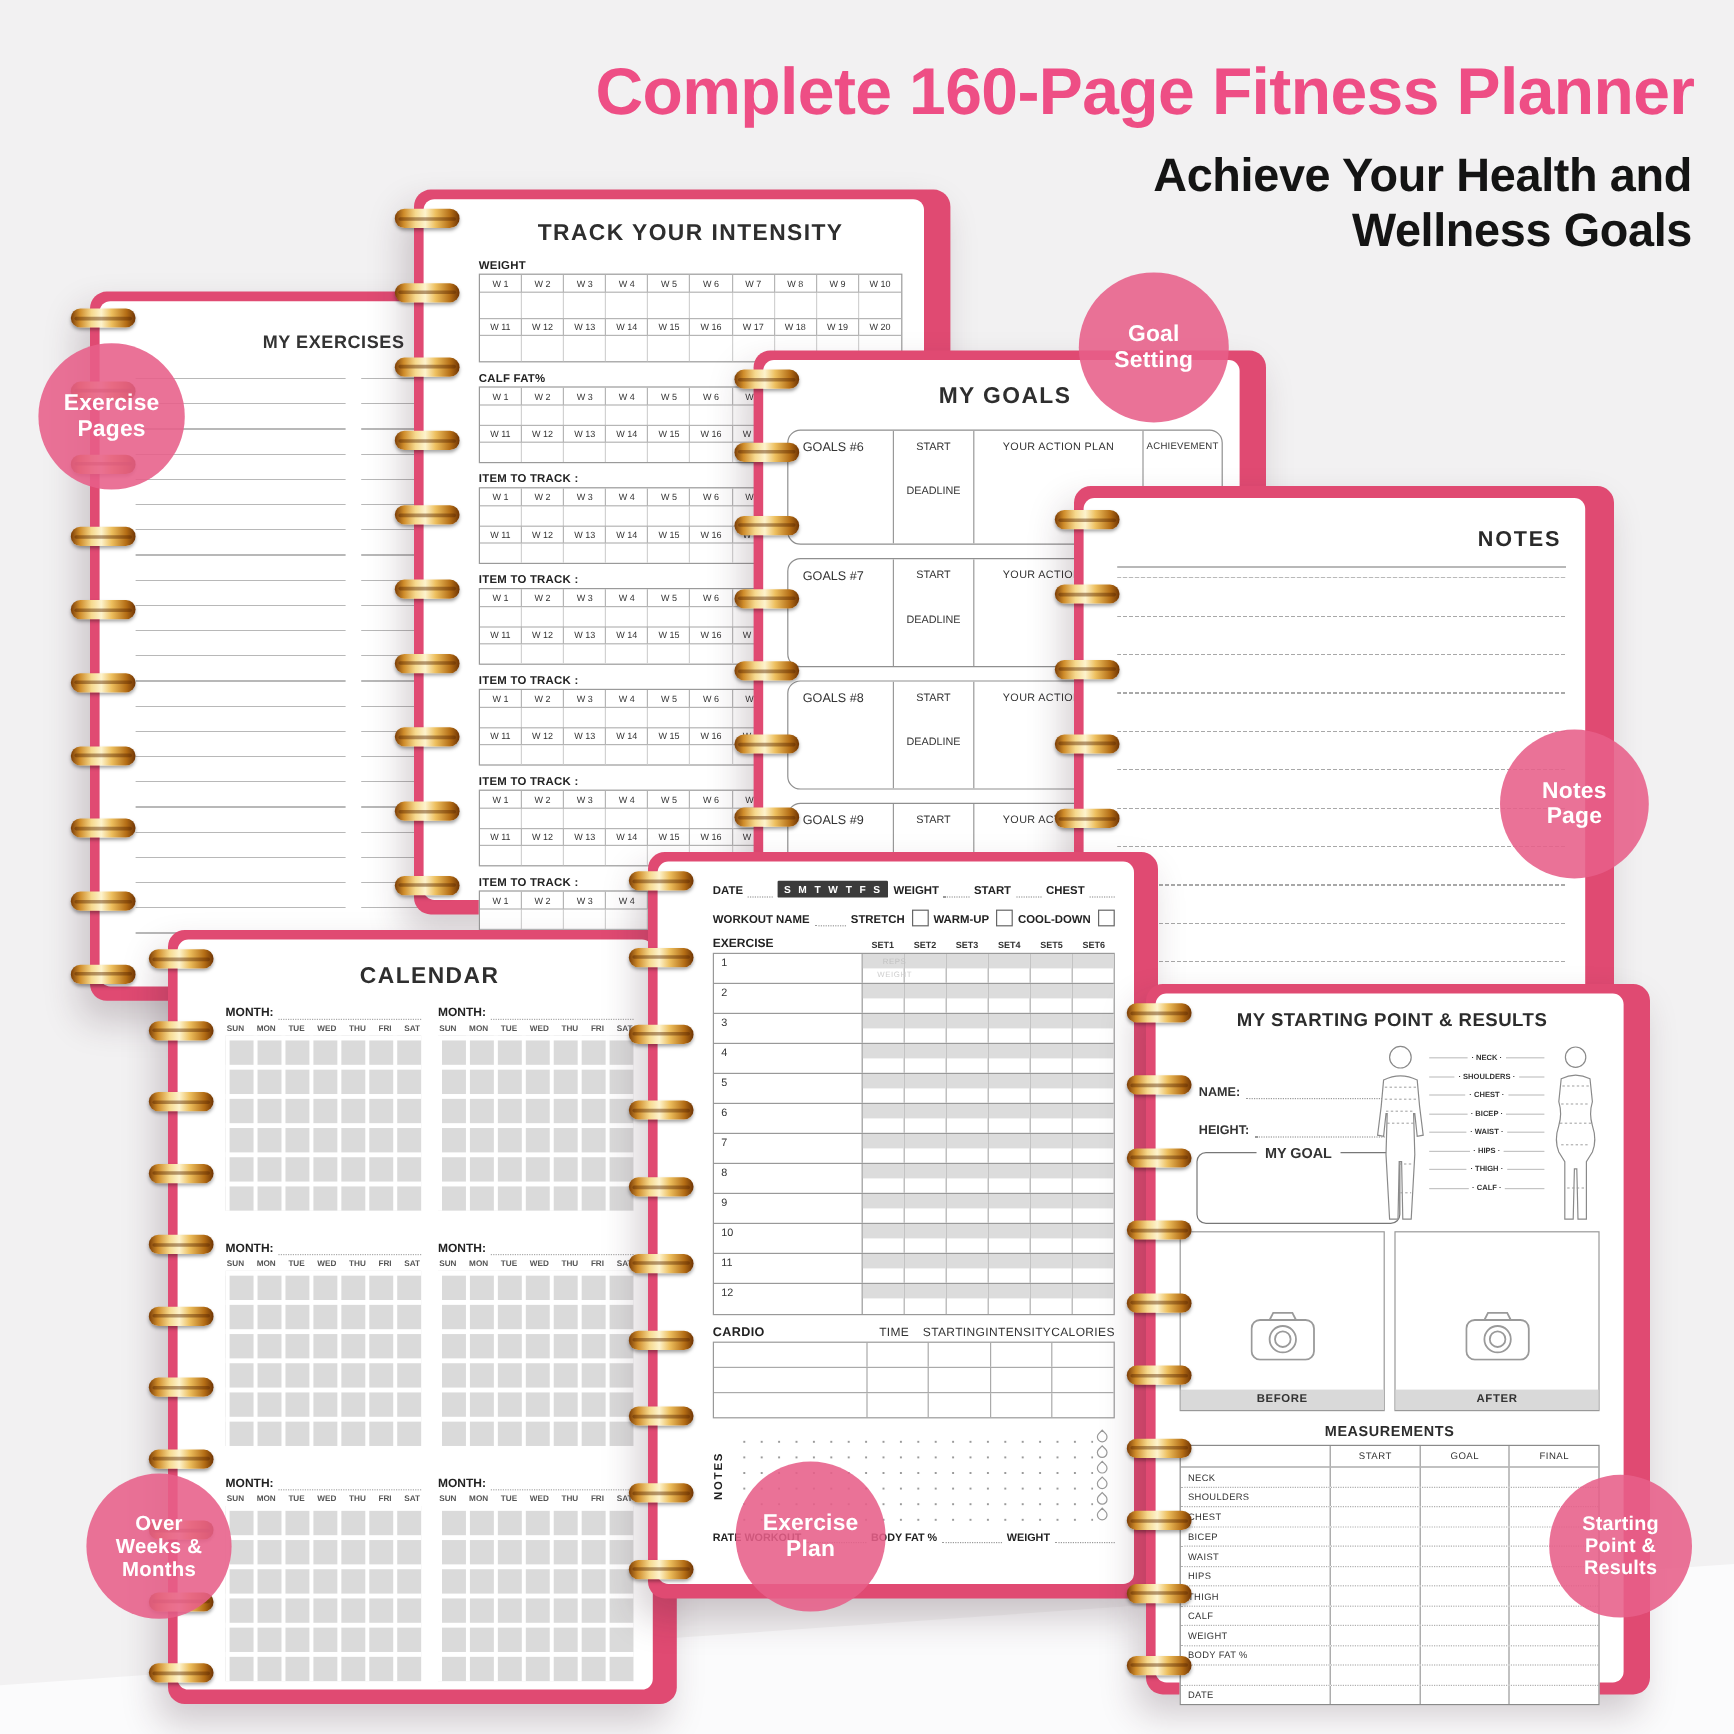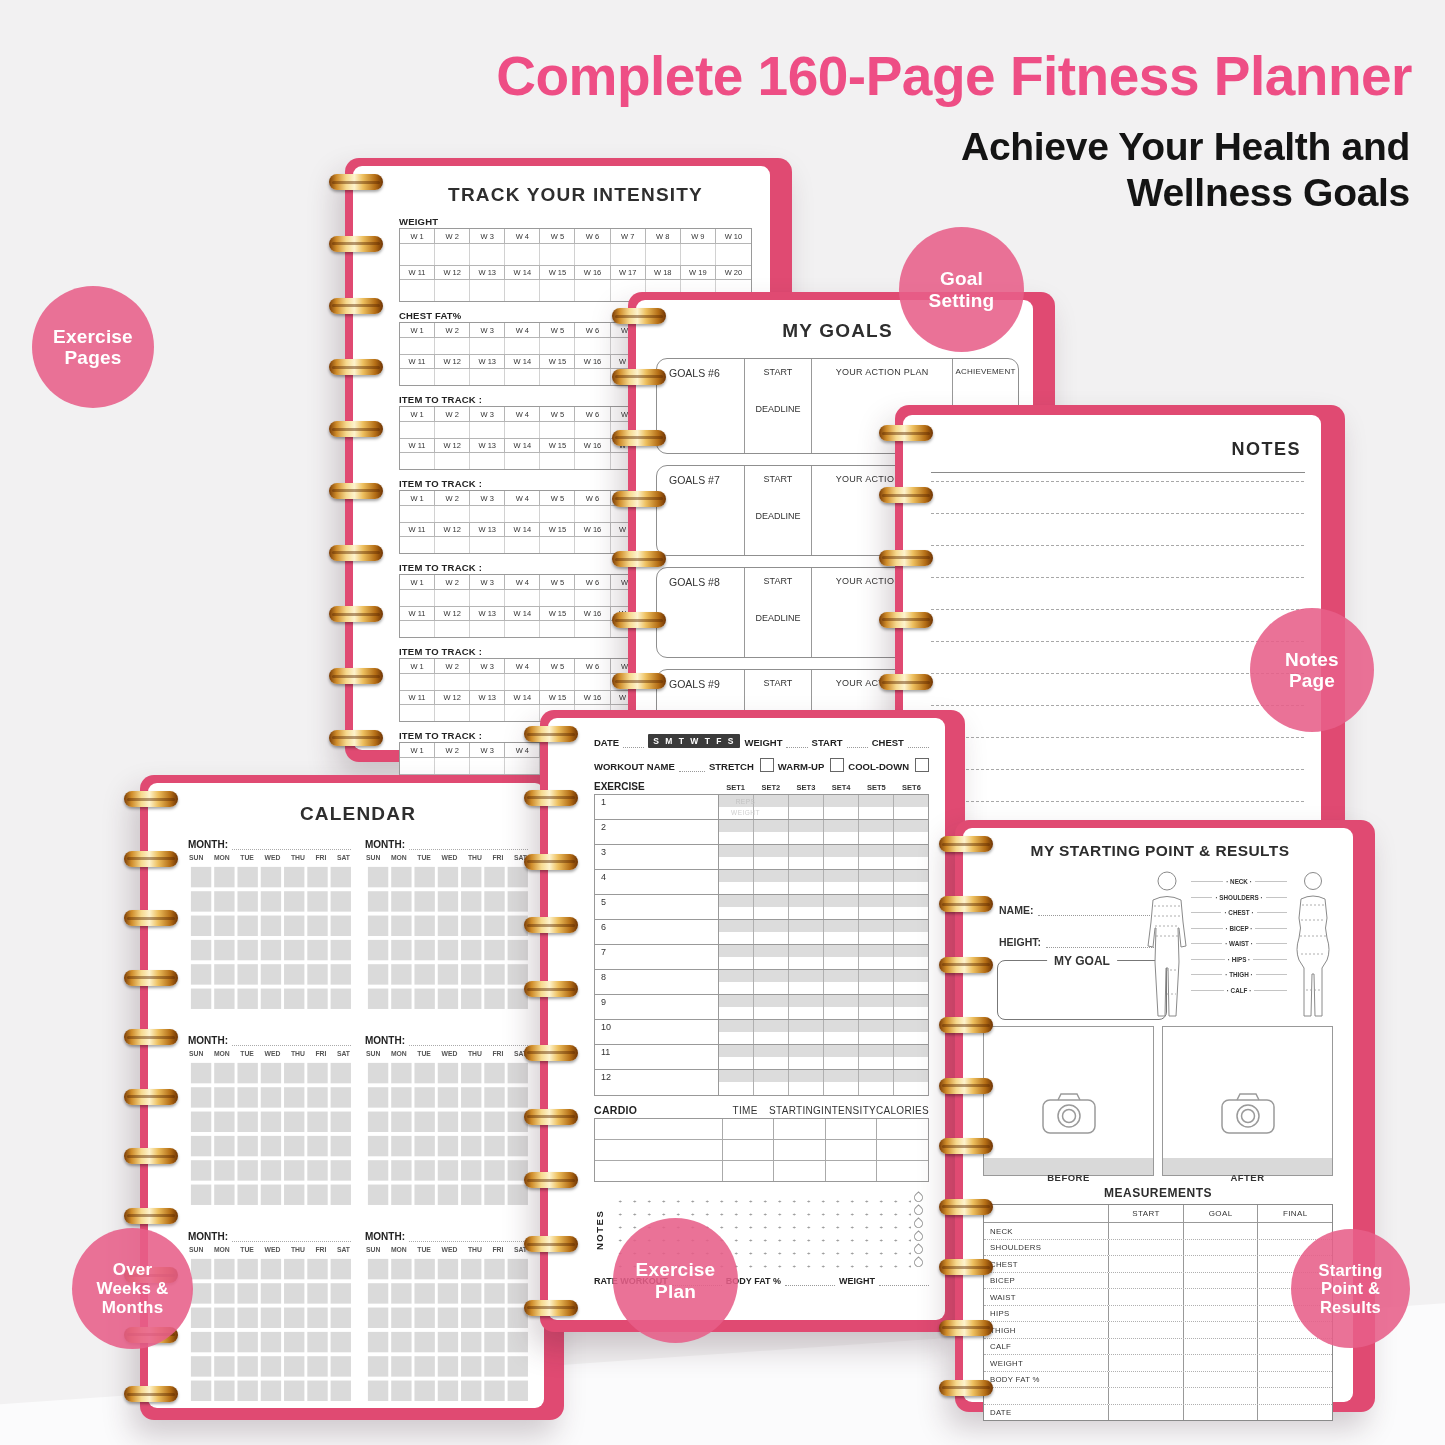--- a/index.html
+++ b/index.html
@@ -128,21 +128,21 @@
   .blabels{position:absolute;left:52px;right:52px;top:8px;height:116px;display:flex;flex-direction:column;
            justify-content:space-between;}
   .brow{display:flex;align-items:center;gap:3px;font-size:6.3px;font-weight:bold;color:#333;}
   .brow .ln{flex:1;border-top:1px solid #c4c4c4;height:0;}
   .brow .lbl::before{content:"· ";}
   .brow .lbl::after{content:" ·";}
   .photos{position:absolute;left:0;right:4px;top:184px;display:flex;gap:8px;}
   .photo{flex:1;height:148px;border:1px solid #999;position:relative;background:#fff;}
   .photo .cam{position:absolute;left:50%;top:58%;transform:translate(-50%,-50%);}
   .photo .plabel{position:absolute;left:0;right:0;bottom:0;height:17px;background:#d9d9d9;text-align:center;
-                 font-size:9.5px;font-weight:bold;color:#333;padding-top:14px;box-sizing:border-box;letter-spacing:.5px;}
+                 font-size:9.5px;font-weight:bold;color:#333;padding-top:2px;box-sizing:border-box;letter-spacing:.5px;}
   .mtitle{position:absolute;left:0;right:4px;top:344px;text-align:center;font-size:12px;font-weight:bold;
           letter-spacing:.5px;color:#2c2c2c;}
   .mtable{position:absolute;left:0;right:4px;top:362px;border:1px solid #8a8a8a;background:#fff;}
   .mhead{display:flex;height:17px;border-bottom:1px solid #999;font-size:8px;color:#333;text-align:center;}
   .mh0{width:36%;border-right:1px solid #999;box-sizing:border-box;}
   .mh{flex:1;border-right:1px solid #999;padding-top:4px;letter-spacing:.4px;}
   .mh:last-child{border-right:none;}
   .mrow{display:flex;height:15.5px;border-bottom:1px dotted #b0b0b0;font-size:7.8px;color:#333;}
   .mrow:last-child{border-bottom:none;}
   .ml{width:36%;border-right:1px solid #999;padding:3.5px 0 0 6px;box-sizing:border-box;letter-spacing:.3px;}
@@ -154,39 +154,59 @@
 </head>
 <body>
 
 <div id="scene">
   <div class="wedge"></div>
 
   <div class="main-title">Complete 160-Page Fitness Planner</div>
   <div class="main-sub">Achieve Your Health and
 Wellness Goals</div>
 
+  <div class="page" style="left:75px;top:243px;width:420px;height:591px;z-index:1;">
+    <div class="cover" style="background:#e04a72;"></div>
+    <div class="sheet" style="left:8px;top:8px;right:22px;bottom:12px;">
+      <div class="ex-title">MY EXERCISES</div>
+      <div class="ruled" style="left:30px;width:175px;"></div>
+      <div class="ruled" style="left:218px;right:26px;"></div>
+    </div>
+    <div class="spiral" style="left:-16px;top:14px;bottom:14px;">
+        <div class="coil"></div>
+        <div class="coil"></div>
+        <div class="coil"></div>
+        <div class="coil"></div>
+        <div class="coil"></div>
+        <div class="coil"></div>
+        <div class="coil"></div>
+        <div class="coil"></div>
+        <div class="coil"></div>
+        <div class="coil"></div>
+      </div>
+  </div>
 
   <div class="page" style="left:345px;top:158px;width:447px;height:604px;z-index:2;">
     <div class="cover" style="background:#e04a72;"></div>
     <div class="sheet" style="left:8px;top:8px;right:22px;bottom:12px;">
       <div class="prog-content">
         <div class="pg-title">TRACK YOUR INTENSITY</div>
         <div>
 
         <div class="psec">
             <div class="psec-label">WEIGHT</div>
             <div class="wtable">
               <div class="wrow"><div class="wh">W 1</div><div class="wh">W 2</div><div class="wh">W 3</div><div class="wh">W 4</div><div class="wh">W 5</div><div class="wh">W 6</div><div class="wh">W 7</div><div class="wh">W 8</div><div class="wh">W 9</div><div class="wh">W 10</div></div>
               <div class="wrow"><div class="wb"></div><div class="wb"></div><div class="wb"></div><div class="wb"></div><div class="wb"></div><div class="wb"></div><div class="wb"></div><div class="wb"></div><div class="wb"></div><div class="wb"></div></div>
               <div class="wrow"><div class="wh wh2">W 11</div><div class="wh wh2">W 12</div><div class="wh wh2">W 13</div><div class="wh wh2">W 14</div><div class="wh wh2">W 15</div><div class="wh wh2">W 16</div><div class="wh wh2">W 17</div><div class="wh wh2">W 18</div><div class="wh wh2">W 19</div><div class="wh wh2">W 20</div></div>
               <div class="wrow"><div class="wb"></div><div class="wb"></div><div class="wb"></div><div class="wb"></div><div class="wb"></div><div class="wb"></div><div class="wb"></div><div class="wb"></div><div class="wb"></div><div class="wb"></div></div>
             </div>
           </div>
             <div class="psec">
-            <div class="psec-label">CHEST FAT%</div>
+            <div class="psec-label">CALF FAT%</div>
             <div class="wtable">
               <div class="wrow"><div class="wh">W 1</div><div class="wh">W 2</div><div class="wh">W 3</div><div class="wh">W 4</div><div class="wh">W 5</div><div class="wh">W 6</div><div class="wh">W 7</div><div class="wh">W 8</div><div class="wh">W 9</div><div class="wh">W 10</div></div>
               <div class="wrow"><div class="wb"></div><div class="wb"></div><div class="wb"></div><div class="wb"></div><div class="wb"></div><div class="wb"></div><div class="wb"></div><div class="wb"></div><div class="wb"></div><div class="wb"></div></div>
               <div class="wrow"><div class="wh wh2">W 11</div><div class="wh wh2">W 12</div><div class="wh wh2">W 13</div><div class="wh wh2">W 14</div><div class="wh wh2">W 15</div><div class="wh wh2">W 16</div><div class="wh wh2">W 17</div><div class="wh wh2">W 18</div><div class="wh wh2">W 19</div><div class="wh wh2">W 20</div></div>
               <div class="wrow"><div class="wb"></div><div class="wb"></div><div class="wb"></div><div class="wb"></div><div class="wb"></div><div class="wb"></div><div class="wb"></div><div class="wb"></div><div class="wb"></div><div class="wb"></div></div>
             </div>
           </div>
             <div class="psec">
             <div class="psec-label">ITEM TO TRACK :</div>
             <div class="wtable">

